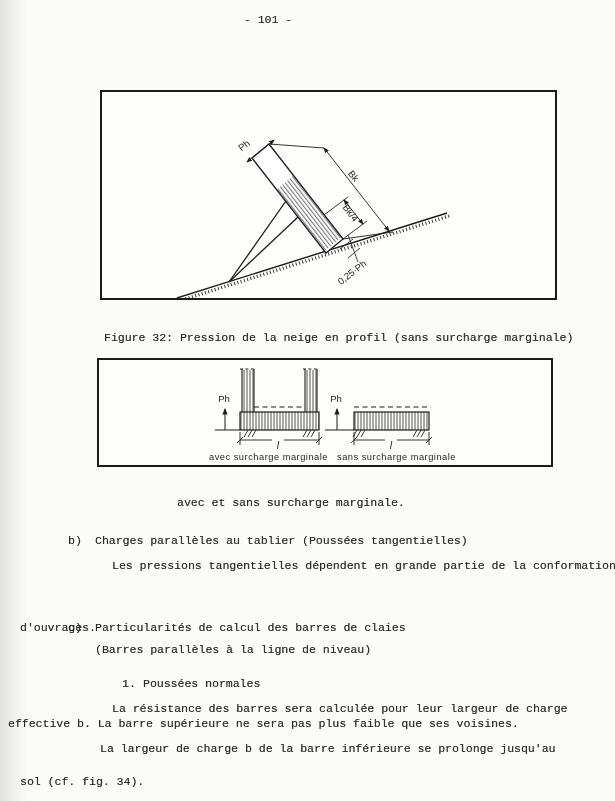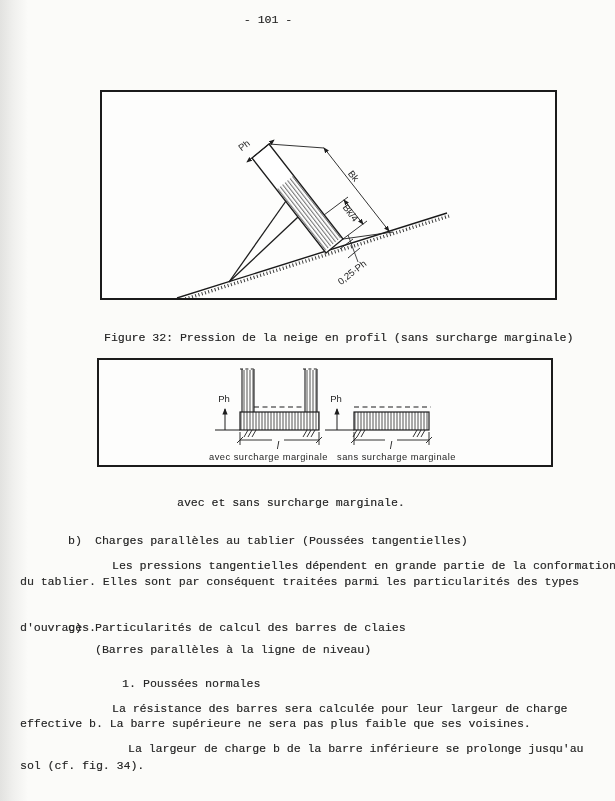--- a/index.html
+++ b/index.html
@@ -158,27 +158,26 @@
       <text x="238" y="100" style="font-size:9.3px;letter-spacing:0.5px;">sans surcharge marginale</text>
     </svg>
   </div>
 
   <div class="tw" style="left:177px;top:495px;">avec et sans surcharge marginale.</div>
 
   <div class="tw" style="left:68px;top:533px;">b)</div>
   <div class="tw" style="left:95px;top:533px;">Charges parallèles au tablier (Poussées tangentielles)</div>
 
   <div class="tw" style="left:112px;top:558px;">Les pressions tangentielles dépendent en grande partie de la conformation</div>
-  <div class="tw" style="left:20px;top:574px;">du tablier. Elles sont par conséquent traitées parmi les particularités des types</div>
   <div class="tw" style="left:20px;top:588px;margin-top:32px;">d'ouvrages.</div>
 
   <div class="tw" style="left:68px;top:620px;">c)</div>
   <div class="tw" style="left:95px;top:620px;">Particularités de calcul des barres de claies</div>
   <div class="tw" style="left:95px;top:642px;text-align:center;">(Barres parallèles à la ligne de niveau)</div>
 
   <div class="tw" style="left:122px;top:676px;">1.</div>
   <div class="tw" style="left:143px;top:676px;">Poussées normales</div>
 
   <div class="tw" style="left:112px;top:701px;">La résistance des barres sera calculée pour leur largeur de charge</div>
-  <div class="tw" style="left:20px;top:716px;">effective b. La barre supérieure ne sera pas plus faible que ses voisines.</div>
-  <div class="tw" style="left:128px;top:741px;text-align:center;">La largeur de charge b de la barre inférieure se prolonge jusqu'au</div>
-  <div class="tw" style="left:20px;top:758px;">sol (cf. fig. 34).</div>
+  <div class="tw" style="left:8px;top:716px;">effective b. La barre supérieure ne sera pas plus faible que ses voisines.</div>
+  <div class="tw" style="left:100px;top:741px;text-align:center;">La largeur de charge b de la barre inférieure se prolonge jusqu'au</div>
+  <div class="tw" style="left:20px;top:774px;">sol (cf. fig. 34).</div>
 </div>
 
 </body></html>

